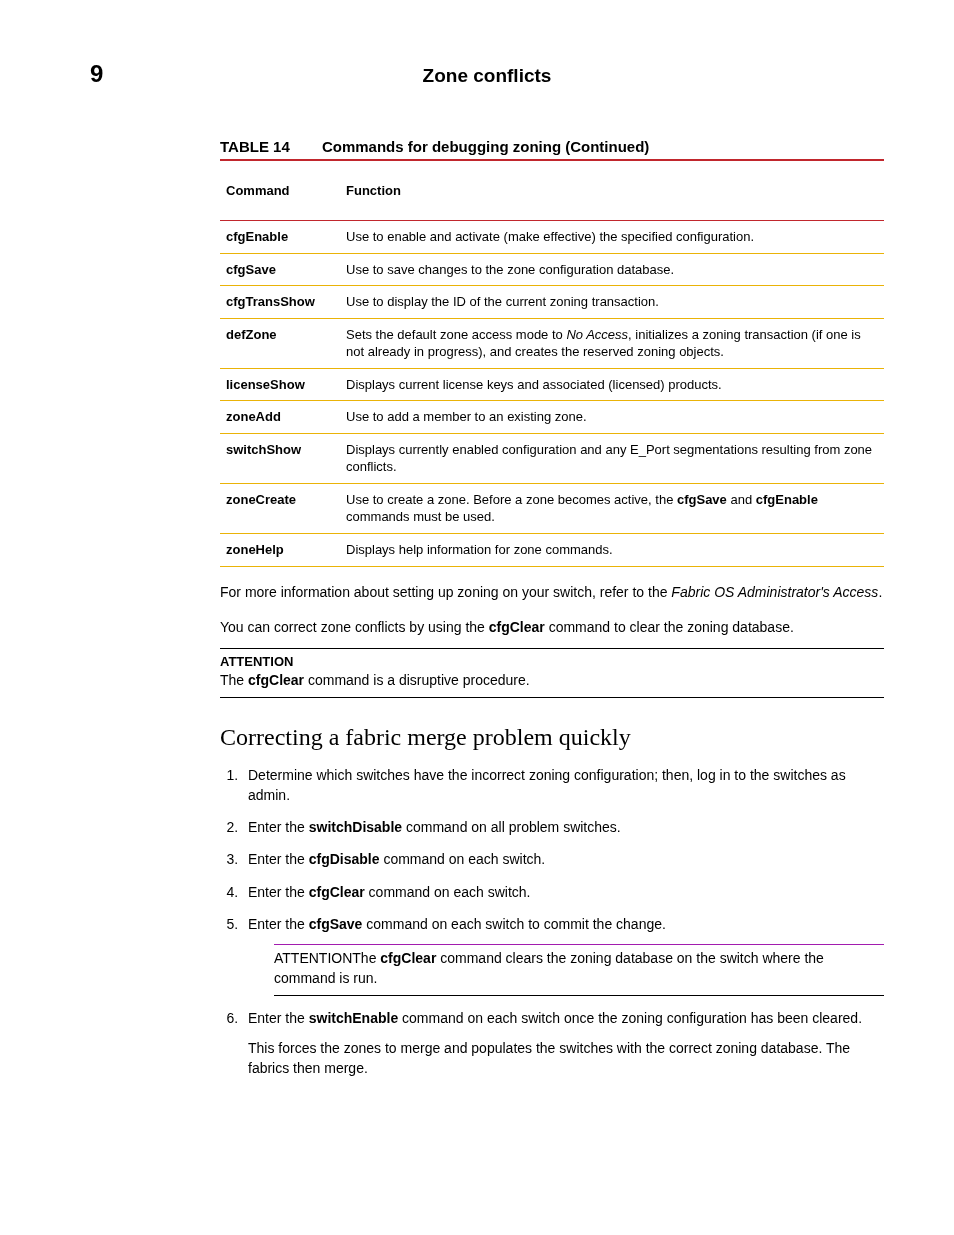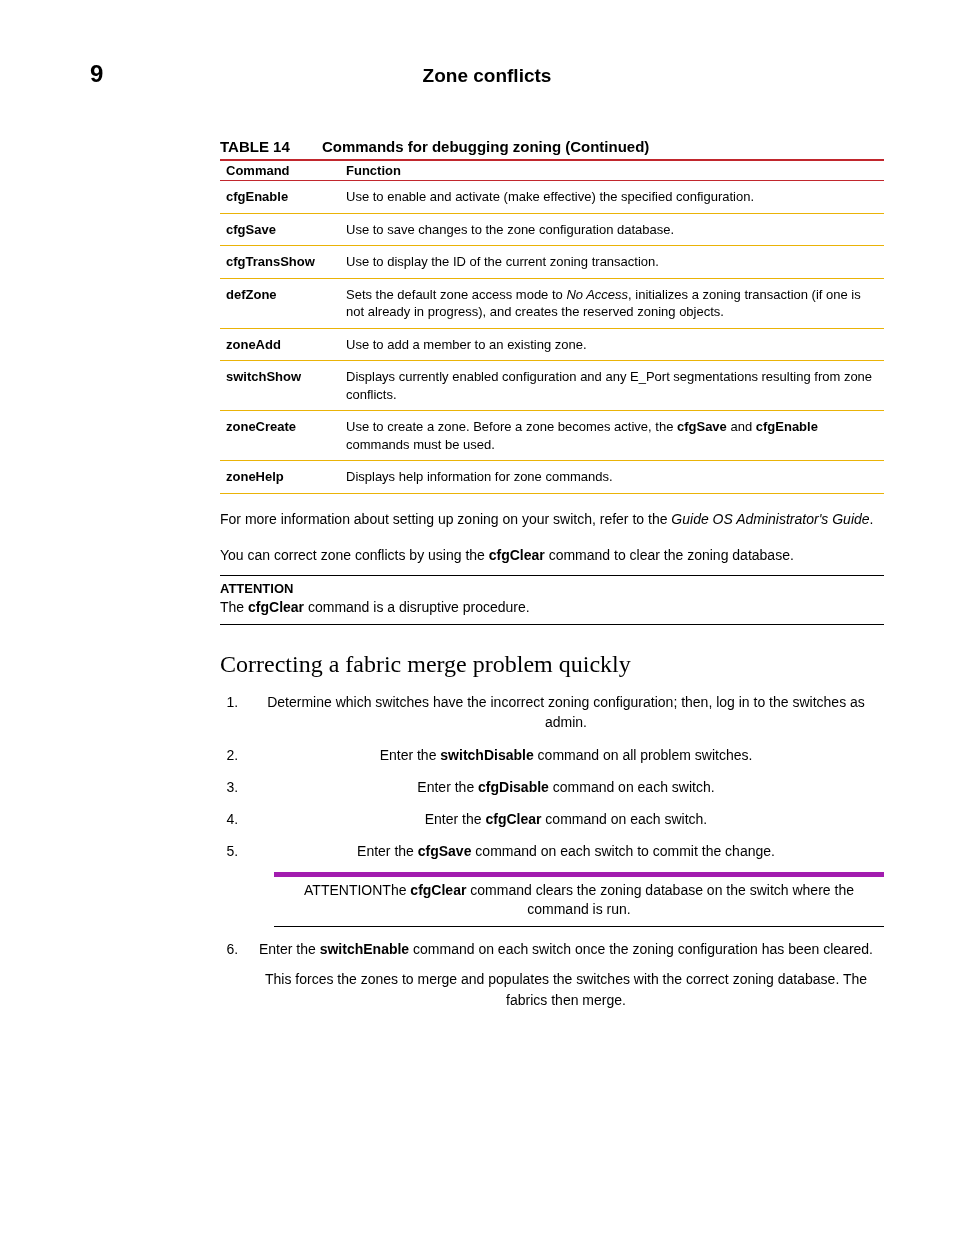--- a/index.html
+++ b/index.html
@@ -42,21 +42,21 @@
   .table-caption .tbl-title { font-weight: bold; margin-left: 28px; }
   table.cmd {
     width: 100%;
     border-collapse: collapse;
     font-size: 13px;
   }
   table.cmd thead tr { border-top: 2px solid #c1272d; border-bottom: 1px solid #c1272d; }
   table.cmd th {
     text-align: left;
     font-weight: bold;
-    padding: 2px 6px;
+    padding: 22px 6px;
   }
   table.cmd td {
     padding: 7px 6px;
     border-bottom: 1px solid #eab308;
     vertical-align: top;
     line-height: 1.35;
   }
   table.cmd td:first-child { font-weight: bold; width: 120px; }
   .italic { font-style: italic; margin-top: 48px; }
   .bold { font-weight: bold; }
@@ -79,24 +79,24 @@
     font-weight: normal;
     font-size: 24px;
     margin: 22px 0 14px 0;
   }
   ol.steps {
     font-size: 14px;
     line-height: 1.45;
     padding-left: 22px;
     margin: 0;
   }
-  ol.steps > li { margin-bottom: 12px; padding-left: 6px; text-align: center; }
+  ol.steps > li { margin-bottom: 12px; padding-left: 6px; }
   .nested-attention {
     margin: 10px 0 10px 26px;
-    border-top: 5px solid #a21caf;
+    border-top: 1px solid #a21caf;
     border-bottom: 1px solid #000;
     padding: 4px 0 6px 0;
     font-size: 14px;
     line-height: 1.4;
   }
   .step-para { margin-top: 10px; }
 </style>
 </head>
 <body>
 
@@ -131,39 +131,43 @@
           </tr>
           <tr>
             <td>cfgTransShow</td>
             <td>Use to display the ID of the current zoning transaction.</td>
           </tr>
           <tr>
             <td>defZone</td>
             <td>Sets the default zone access mode to <span class="italic">No Access</span>, initializes a zoning transaction (if one is not already in progress), and creates the reserved zoning objects.</td>
           </tr>
           <tr>
+            <td>licenseShow</td>
+            <td>Displays current license keys and associated (licensed) products.</td>
+          </tr>
+          <tr>
             <td>zoneAdd</td>
             <td>Use to add a member to an existing zone.</td>
           </tr>
           <tr>
             <td>switchShow</td>
             <td>Displays currently enabled configuration and any E_Port segmentations resulting from zone conflicts.</td>
           </tr>
           <tr>
             <td>zoneCreate</td>
             <td>Use to create a zone. Before a zone becomes active, the <span class="bold">cfgSave</span> and <span class="bold">cfgEnable</span> commands must be used.</td>
           </tr>
           <tr>
             <td>zoneHelp</td>
             <td>Displays help information for zone commands.</td>
           </tr>
         </tbody>
     </table>
 
-    <p class="body">For more information about setting up zoning on your switch, refer to the <span class="italic">Guide OS Administrator's Guide</span>.</p>
+    <p class="body">For more information about setting up zoning on your switch, refer to the <span class="italic">Fabric OS Administrator's Access</span>.</p>
     <p class="body">You can correct zone conflicts by using the <span class="bold">cfgClear</span> command to clear the zoning database.</p>
 
     <div class="attention-block">
       <span class="att-label">ATTENTION</span>
       <span>The <span class="bold">cfgClear</span> command is a disruptive procedure.</span>
     </div>
 
     <h2 class="section">Correcting a fabric merge problem quickly</h2>
 
     <ol class="steps">

